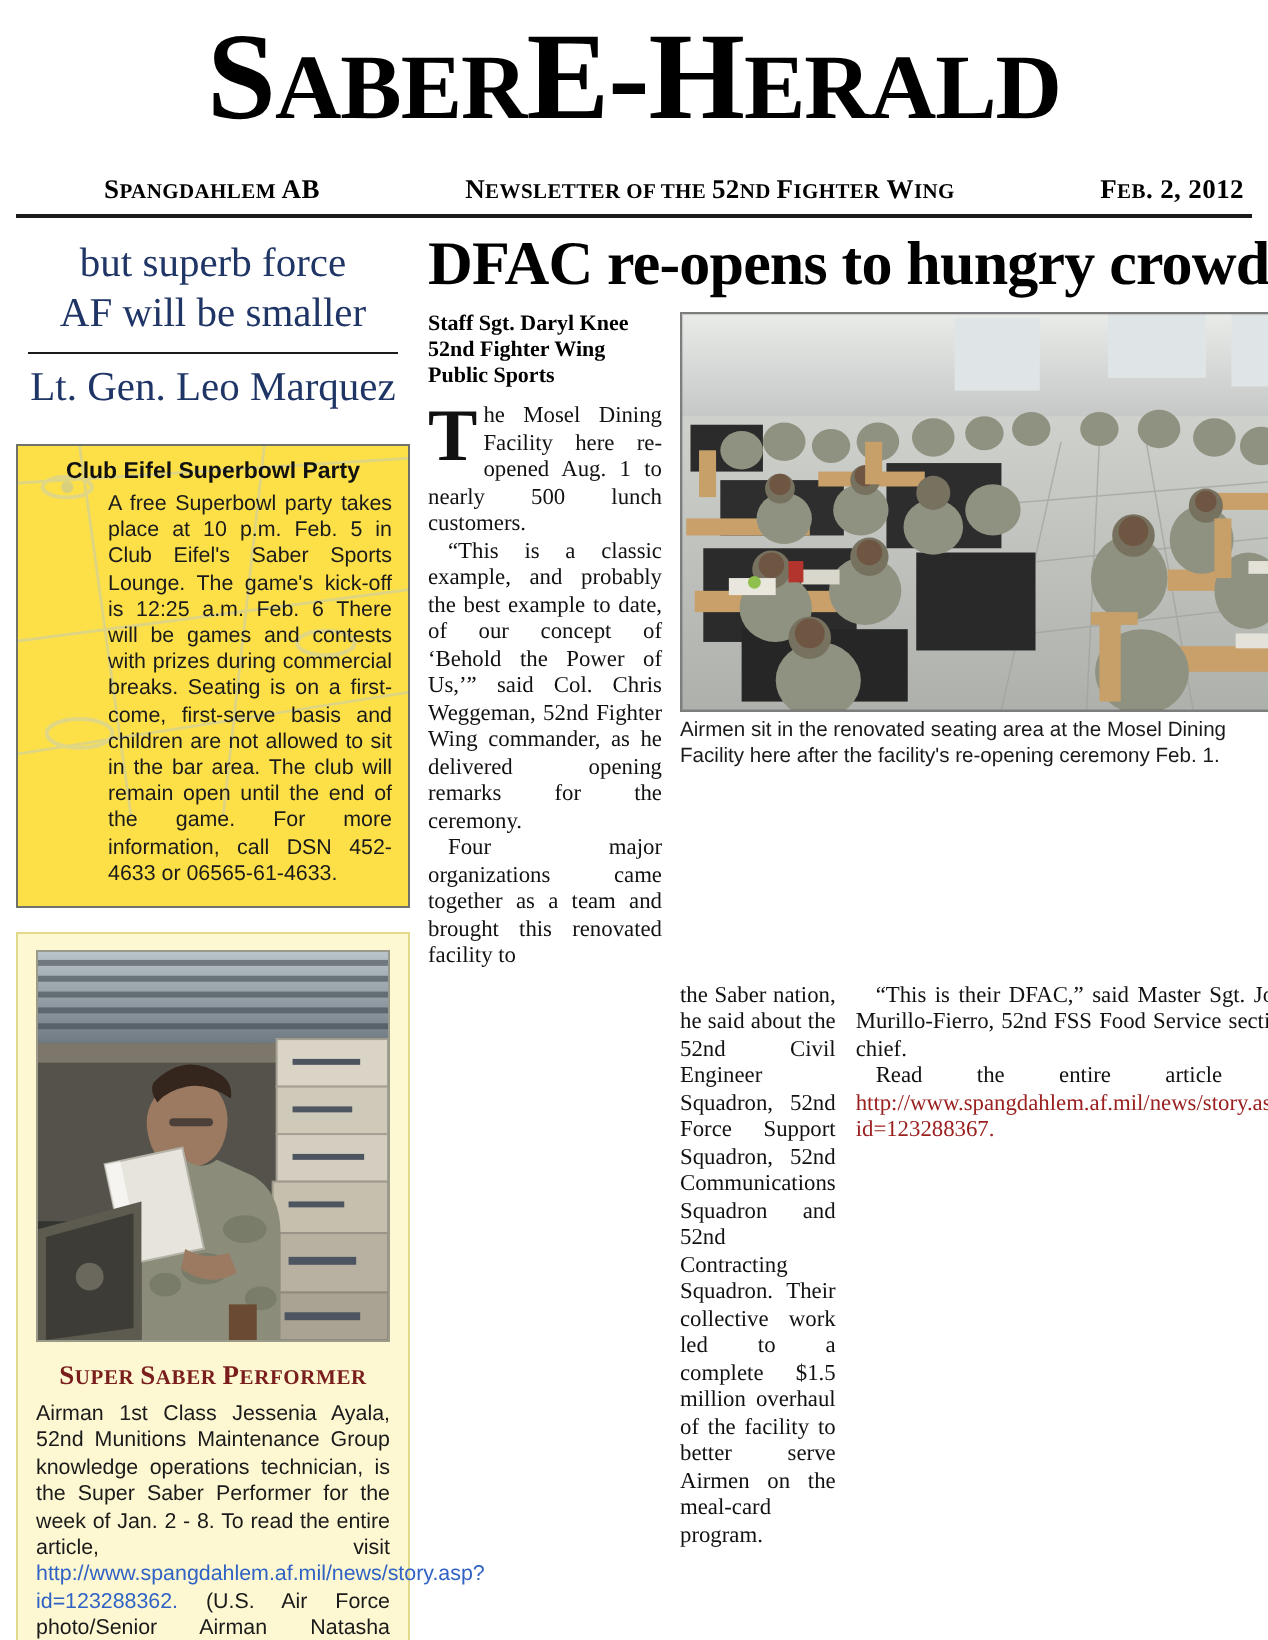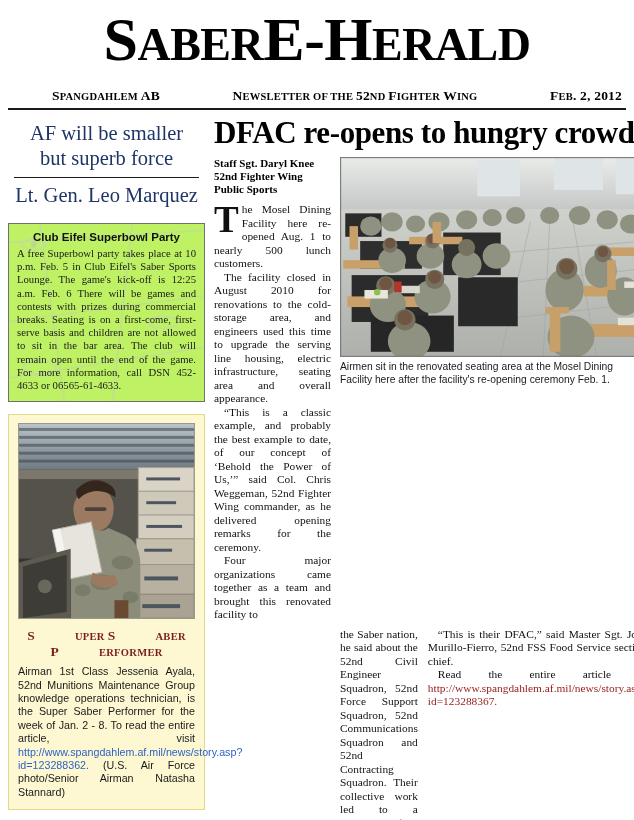--- a/index.html
+++ b/index.html
@@ -38,50 +38,50 @@
   .teaser{
     color:#1f3566;font-family:"Liberation Serif",serif;
     font-size:20.5px;line-height:25px;text-align:center;
     padding:5px 2px 6px 2px;
   }
   .teaser-rule{border-top:1.5px solid #1a1a1a;margin:0 6px;}
 
   
   .eifel-box{
     margin-top:9px;border:1px solid #6e7268;
-    background:#bef264;
+    background:#fde047;
     position:relative;overflow:hidden;
     padding:7px 8px 9px 8px;
   }
   .eifel-watermark{
     position:absolute;inset:0;pointer-events:none;opacity:.5;
   }
   .eifel-head{
     position:relative;text-align:center;font-family:"Liberation Sans",sans-serif;
     font-weight:bold;font-size:11.5px;color:#111;margin-bottom:4px;
   }
   .eifel-body{
-    position:relative;font-family:Liberation Serif, serif;
-    font-size:10.7px;line-height:13.2px;text-align:justify;color:#1a1a1a;
+    position:relative;font-family:Liberation Sans, sans-serif;
+    font-size:10.7px;line-height:13.2px;text-align:justify;color:#1a1a1a;margin-left:37px;
   }
 
   
   .ssp-box{
     margin-top:12px;background:#fdf8d2;border:1px solid #e2d98a;
     padding:8px 9px 10px 9px;
   }
   .ssp-photo{
     width:100%;height:196px;border:1px solid #9a9a8a;box-sizing:border-box;
     display:block;
   }
   .ssp-head{
     text-align:center;font-family:"Liberation Serif",serif;font-weight:bold;
     color:#7a1d1d;font-size:13.5px;margin:9px 0 5px 0;letter-spacing:.3px;
   }
-  .ssp-head .sc{font-size:10.5px;padding-left:40px;}
+  .ssp-head .sc{font-size:10.5px;}
   .ssp-body{
     font-family:"Liberation Sans",sans-serif;font-size:10.7px;line-height:13.4px;
     text-align:justify;color:#1a1a1a;
   }
   .link{color:#2f62c4;}
 
   
   .main-head{
     font-family:"Liberation Serif",serif;font-weight:bold;
     font-size:31px;line-height:34px;color:#000;letter-spacing:-0.4px;
@@ -139,22 +139,22 @@
       </div>
     </div>
     <div class="rule-thick"></div>
   </div>
 
   <div class="cols">
 
     <div class="col-left">
 
       <div class="teaser">
+        <div>but superb force</div>
         <div>AF will be smaller</div>
-        <div>but superb force</div>
       </div>
       <div class="teaser-rule"></div>
       <div class="teaser">
         <div>Lt. Gen. Leo Marquez</div>
       </div>
 
       <div class="eifel-box">
         <svg class="eifel-watermark" viewBox="0 0 190 180" preserveAspectRatio="none">
           <g stroke="#c3cbbb" stroke-width="1.4" fill="none">
             <path d="M0 18 L190 6"></path>
@@ -256,21 +256,20 @@
 
       <div class="art-top">
         <div class="art-col1">
           <div class="byline">
             <div>Staff Sgt. Daryl Knee</div>
             <div>52nd Fighter Wing</div>
             <div>Public Sports</div>
           </div>
           <div class="body-text" style="margin-top:7px;">
             <p class="noindent dropcap">The Mosel Dining Facility here re-opened Aug. 1 to nearly 500 lunch customers.</p>
-            <p>The facility closed in August 2010 for renovations to the cold-storage area, and engineers used this time to upgrade the serving line housing, electric infrastructure, seating area and overall appearance.</p>
             <p>“This is a classic example, and probably the best example to date, of our concept of ‘Behold the Power of Us,’” said Col. Chris Weggeman, 52nd Fighter Wing commander, as he delivered opening remarks for the ceremony.</p>
             <p>Four major organizations came together as a team and brought this renovated facility to</p>
           </div>
         </div>
 
         <div class="art-photo-wrap">
           <svg class="photo" viewBox="0 0 286 186" preserveAspectRatio="none">
             <defs>
               <linearGradient id="dfw" x1="0" y1="0" x2="0" y2="1">
                 <stop offset="0%" stop-color="#e9ebe9"></stop>

